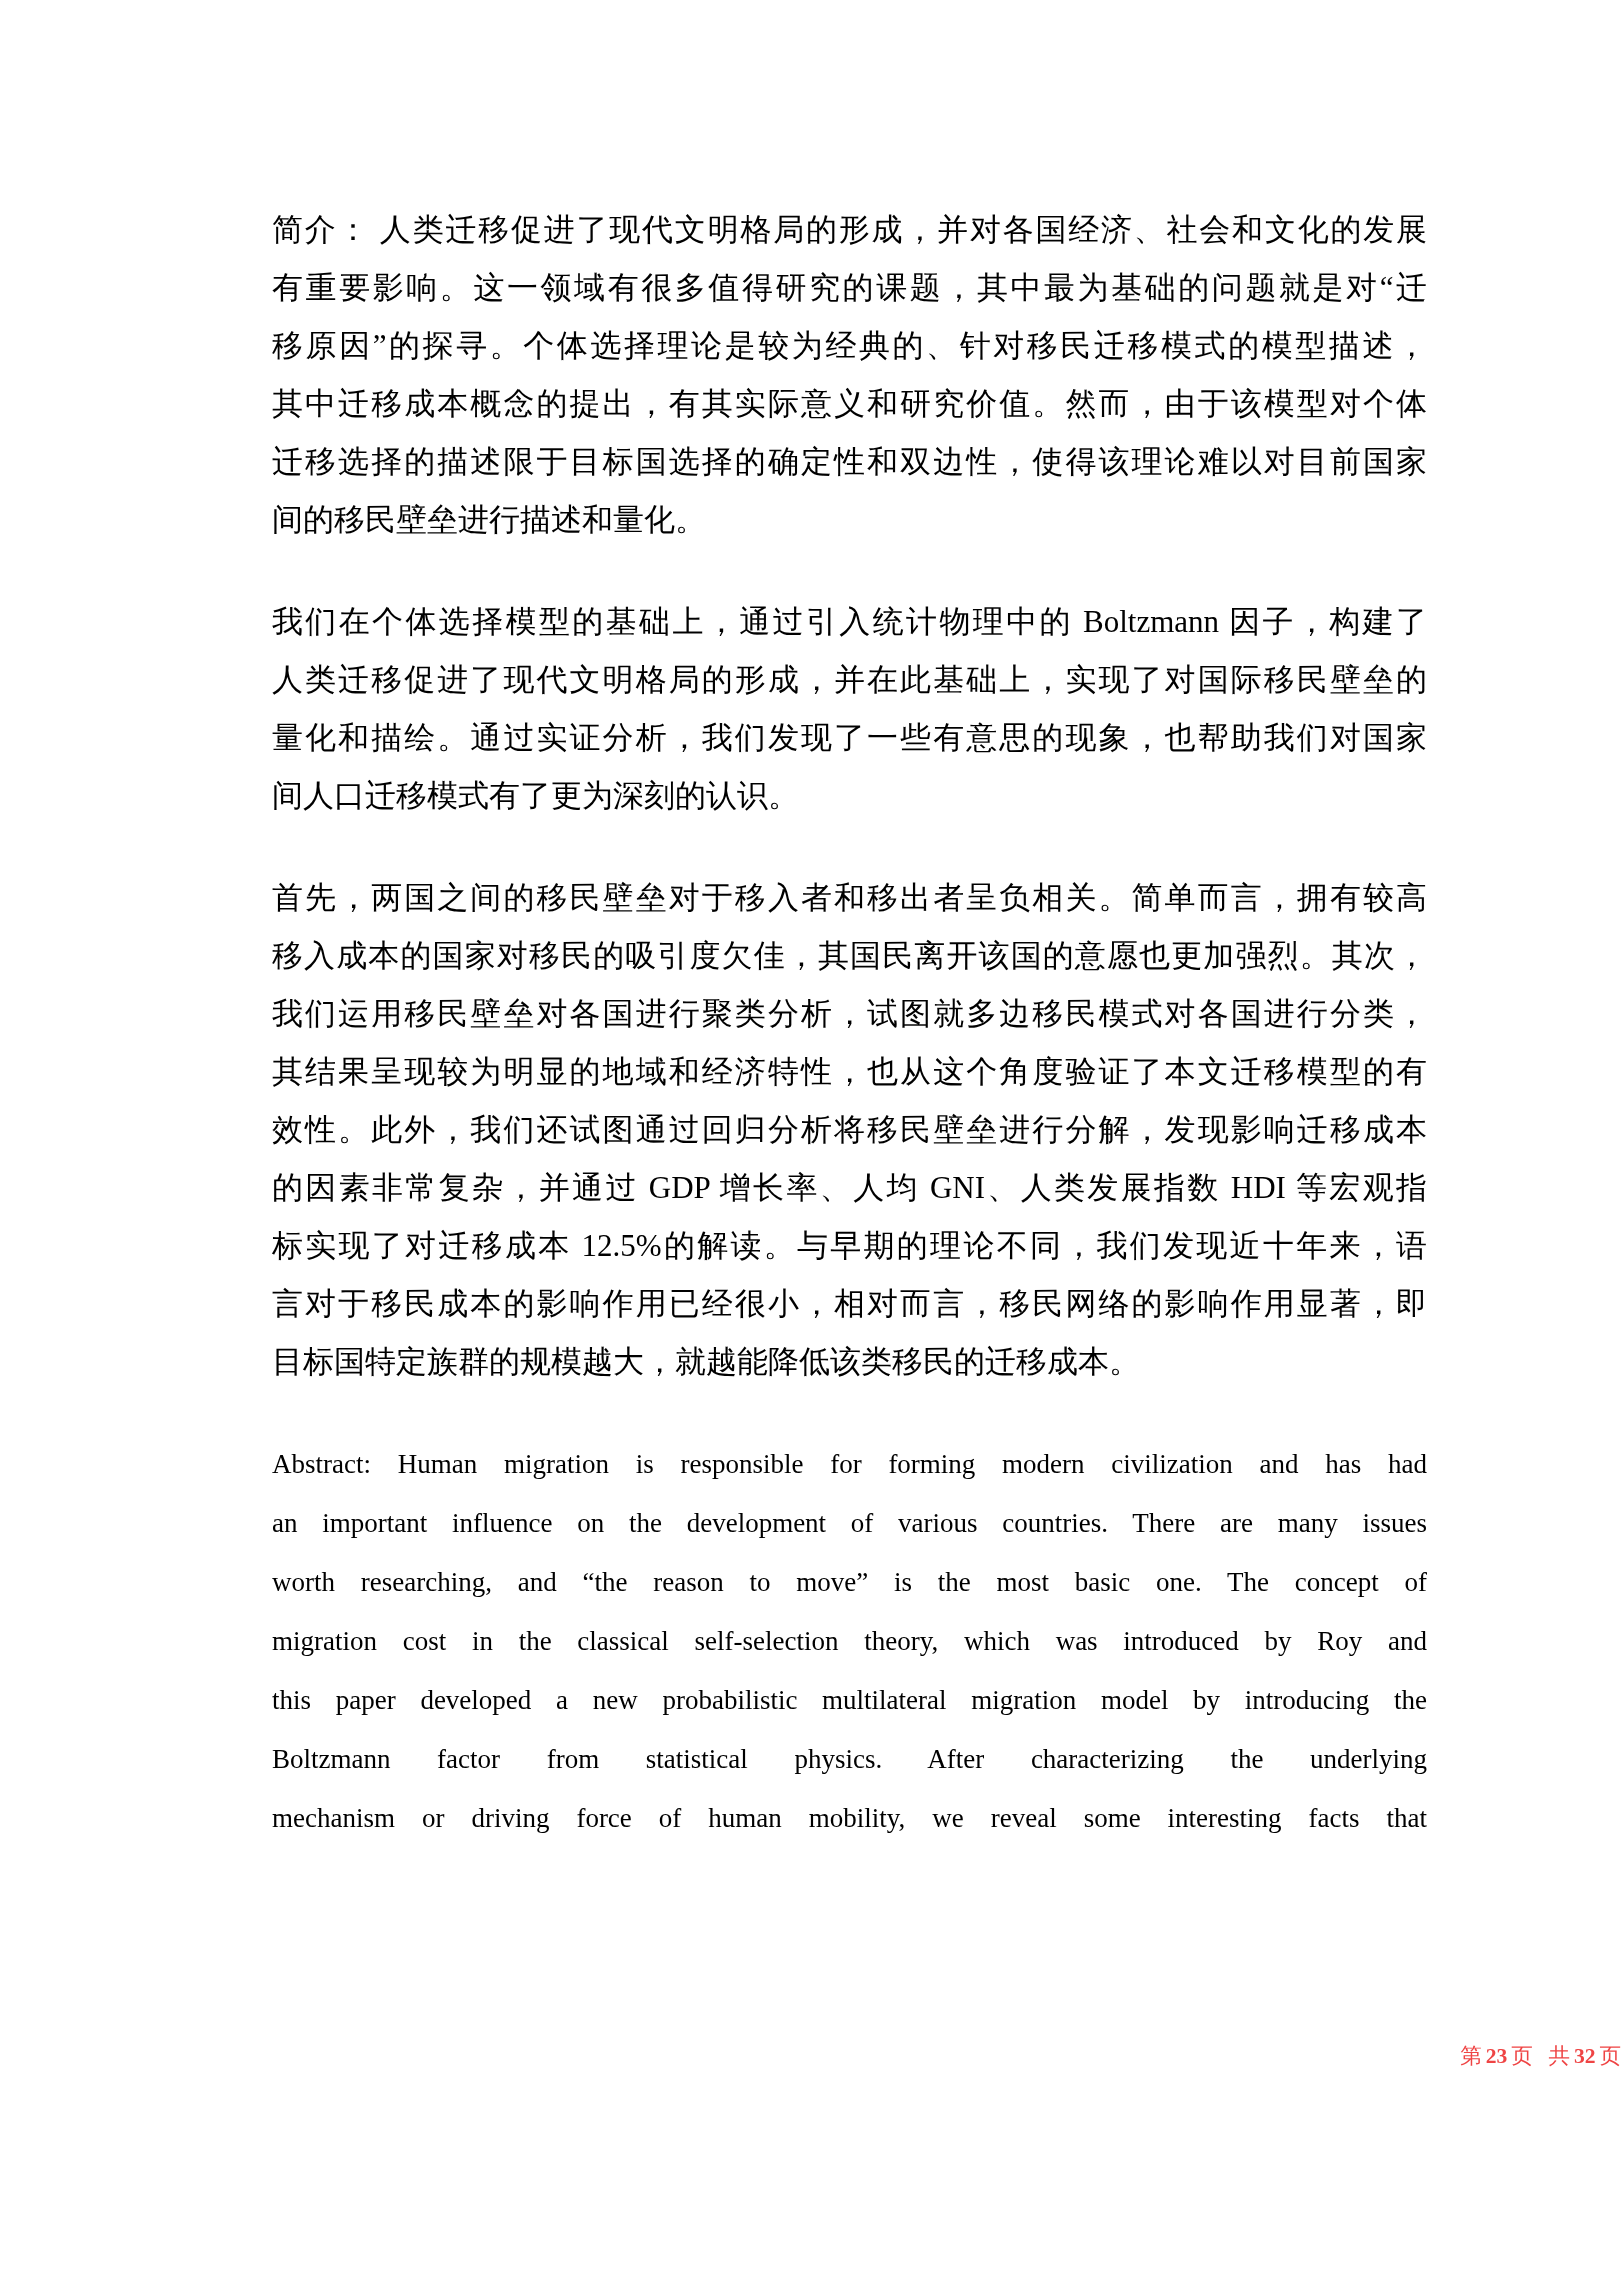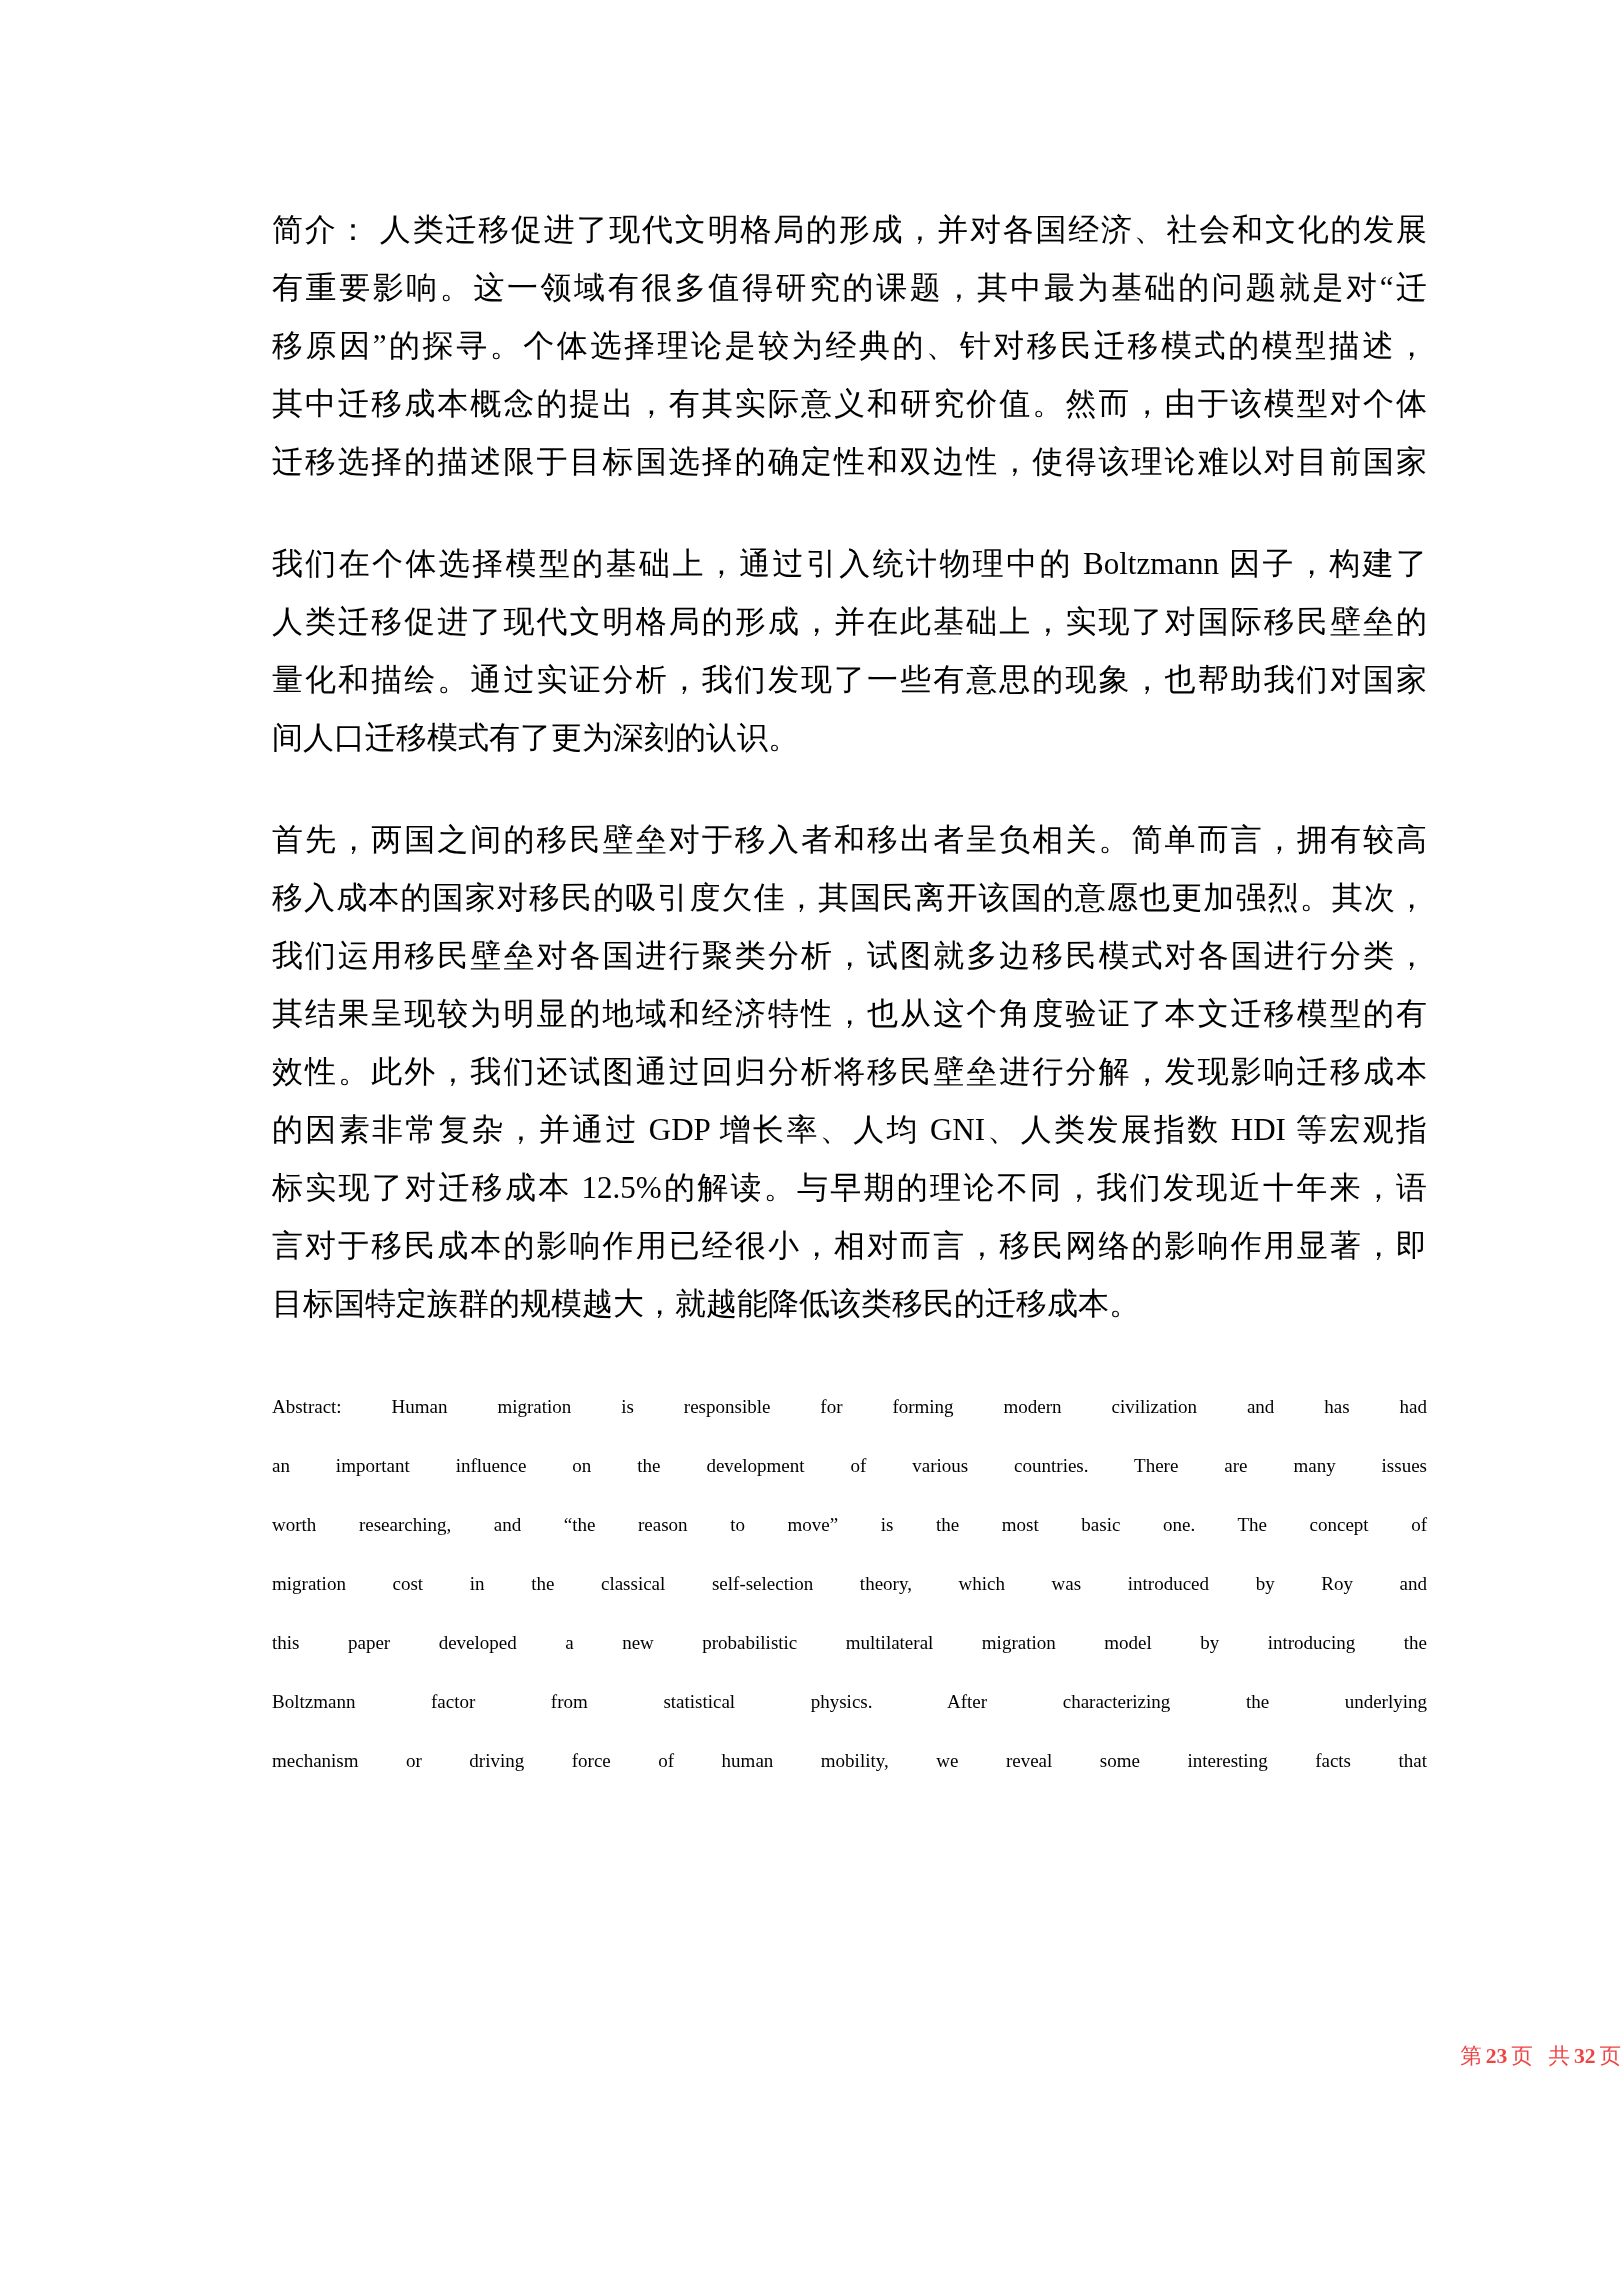--- a/index.html
+++ b/index.html
@@ -25,21 +25,21 @@
   .paragraph {
     margin: 0 0 44px 0;
   }
   .paragraph.zh {
     font-size: 31px;
   }
   .paragraph.zh .line {
     line-height: 58px;
   }
   .paragraph.en {
-    font-size: 19px;
+    font-size: 27px;
   }
   .paragraph.en .line {
     line-height: 59px;
   }
   .line {
     text-align: justify;
     text-align-last: justify;
     white-space: normal;
   }
   .line.no-stretch {
@@ -69,20 +69,21 @@
 <div class="page">
 
   <div class="doc-body">
 
   <div class="paragraph zh">
         <div class="line">简介： 人类迁移促进了现代文明格局的形成，并对各国经济、社会和文化的发展</div>
         <div class="line">有重要影响。这一领域有很多值得研究的课题，其中最为基础的问题就是对“迁</div>
         <div class="line">移原因”的探寻。个体选择理论是较为经典的、针对移民迁移模式的模型描述，</div>
         <div class="line">其中迁移成本概念的提出，有其实际意义和研究价值。然而，由于该模型对个体</div>
         <div class="line">迁移选择的描述限于目标国选择的确定性和双边性，使得该理论难以对目前国家</div>
+        <div class="line no-stretch">间的移民壁垒进行描述和量化。</div>
       </div>
       <div class="paragraph zh">
         <div class="line">我们在个体选择模型的基础上，通过引入统计物理中的 Boltzmann 因子，构建了</div>
         <div class="line">人类迁移促进了现代文明格局的形成，并在此基础上，实现了对国际移民壁垒的</div>
         <div class="line">量化和描绘。通过实证分析，我们发现了一些有意思的现象，也帮助我们对国家</div>
         <div class="line no-stretch">间人口迁移模式有了更为深刻的认识。</div>
       </div>
       <div class="paragraph zh">
         <div class="line">首先，两国之间的移民壁垒对于移入者和移出者呈负相关。简单而言，拥有较高</div>
         <div class="line">移入成本的国家对移民的吸引度欠佳，其国民离开该国的意愿也更加强烈。其次，</div>

